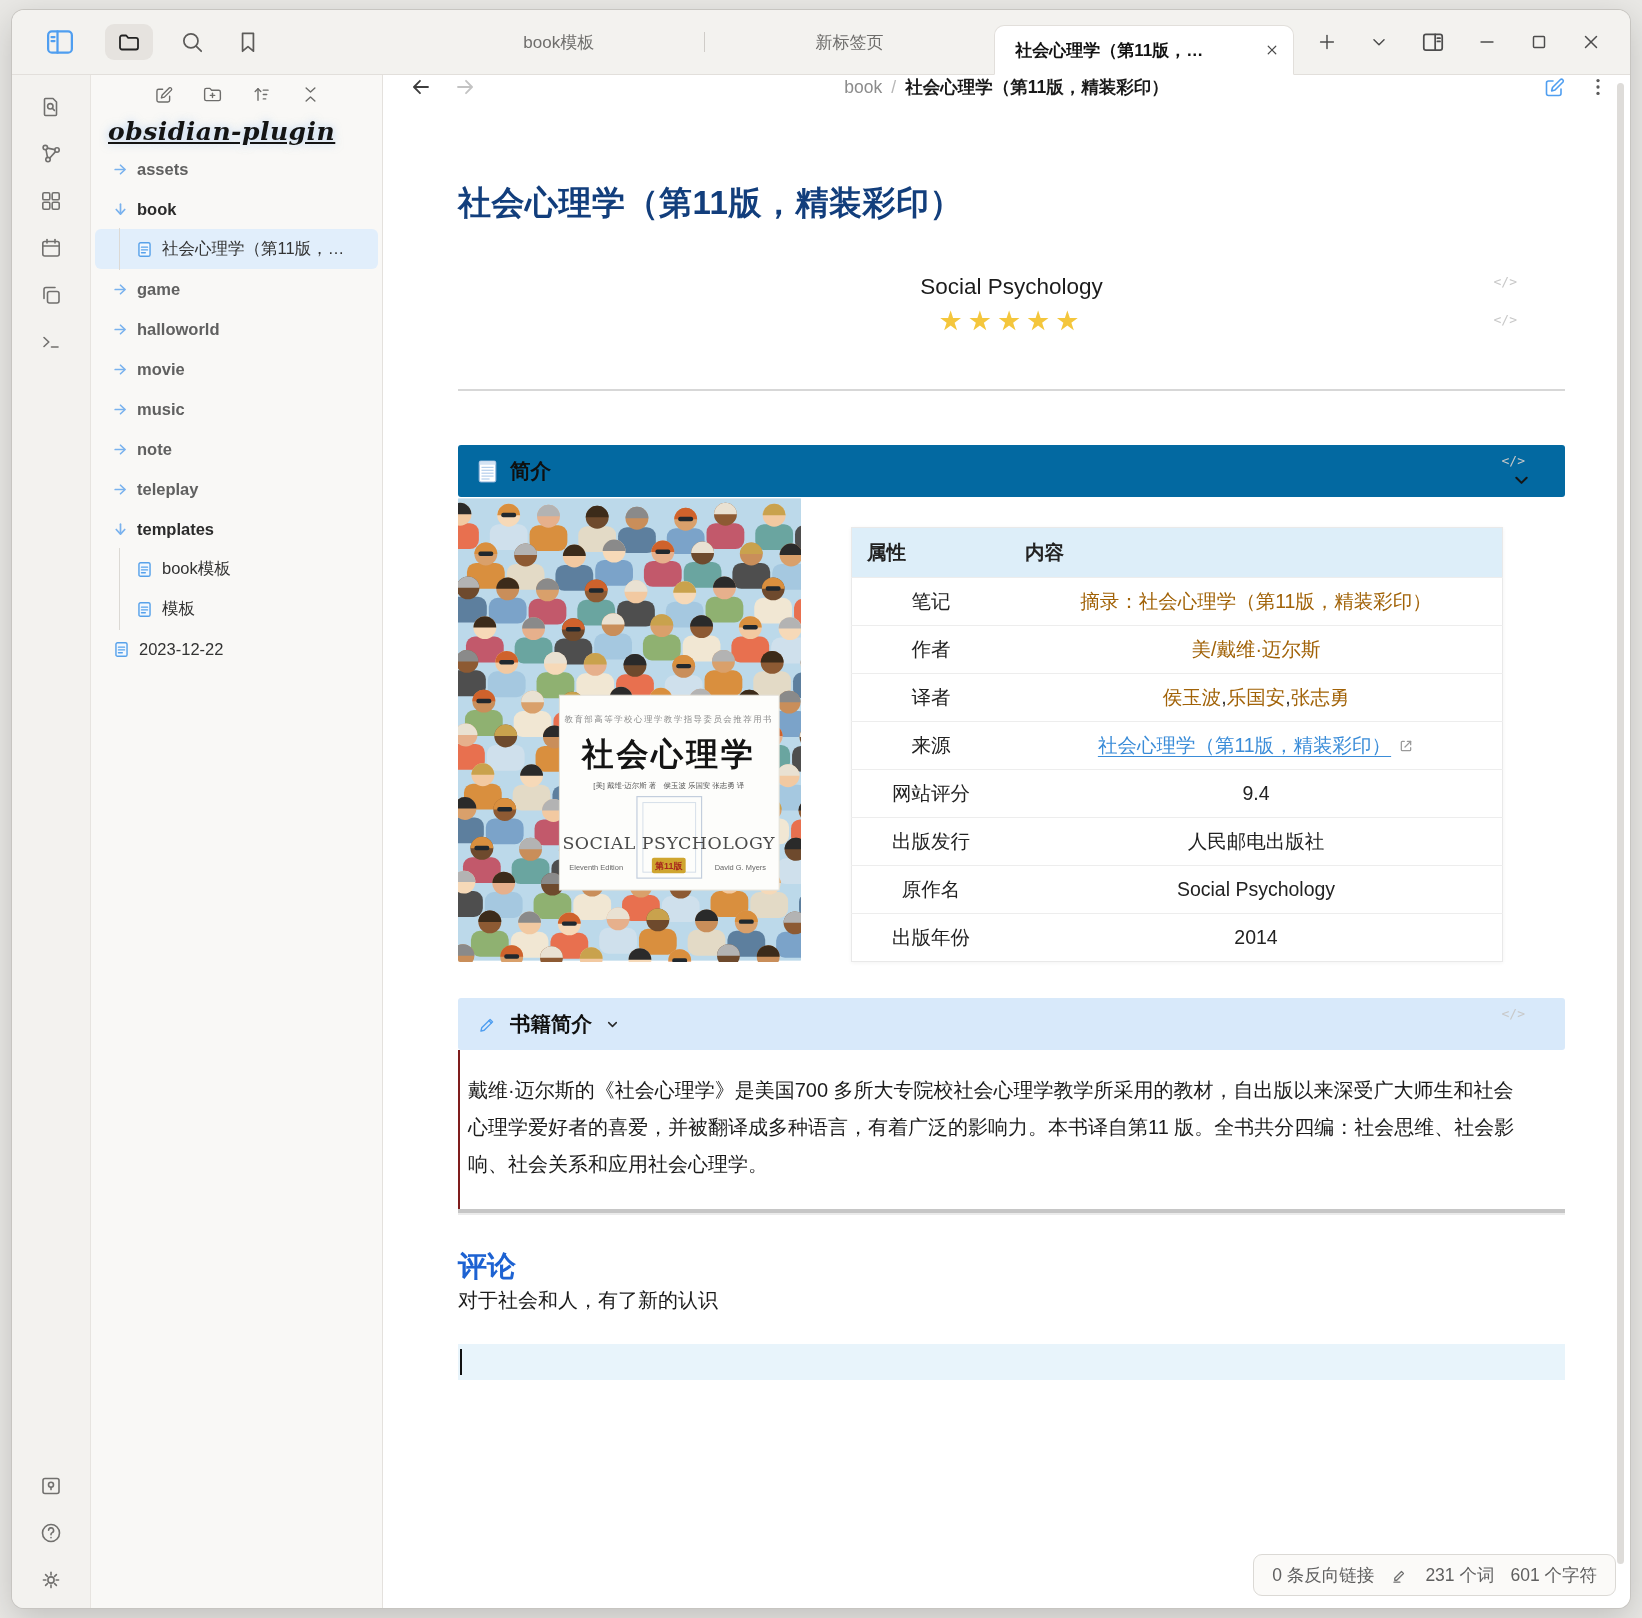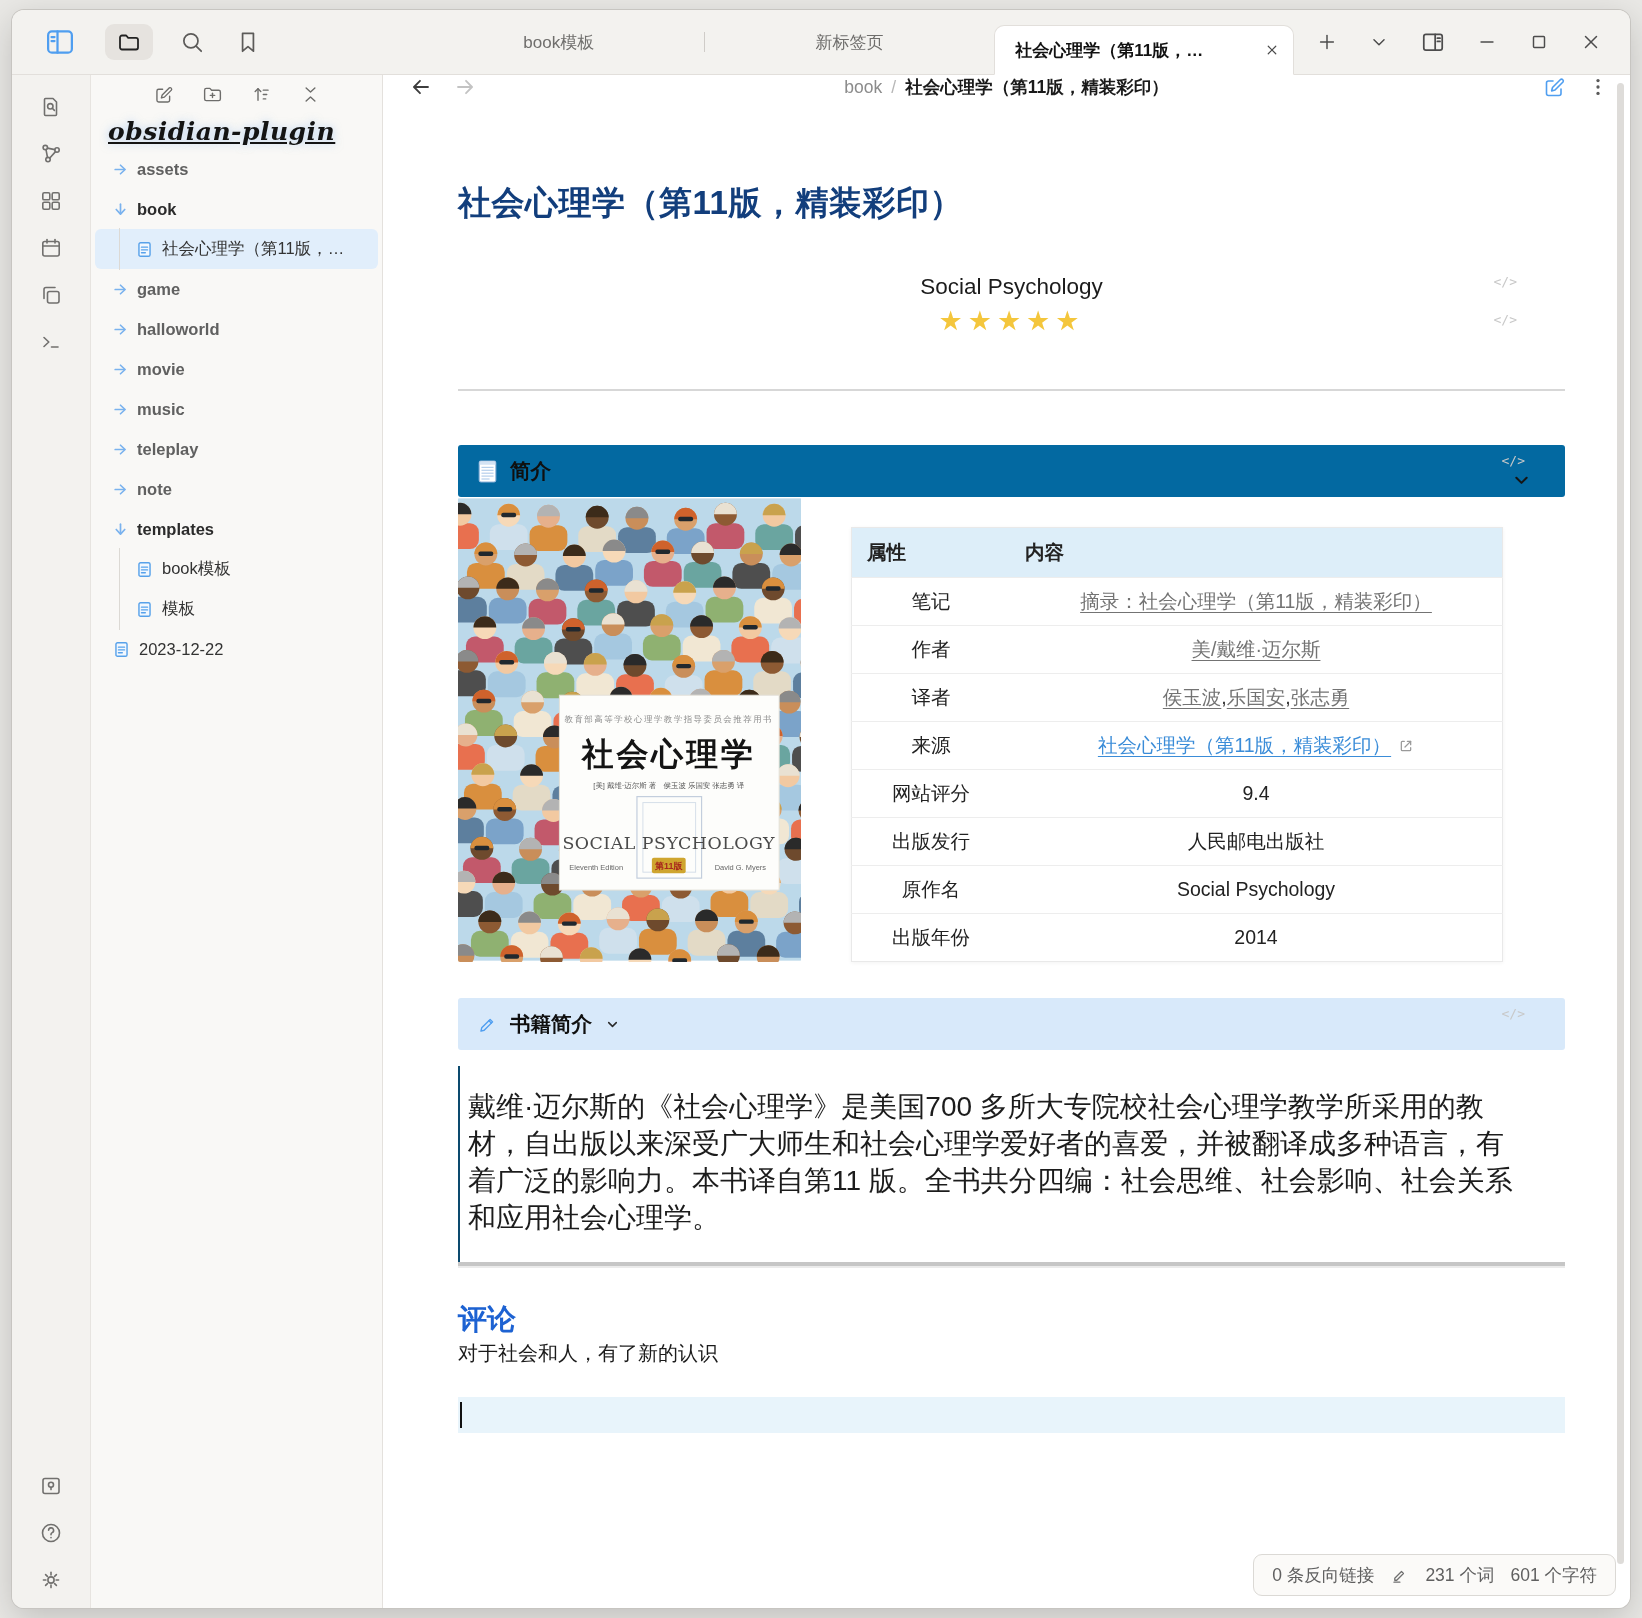--- a/index.html
+++ b/index.html
@@ -85,27 +85,27 @@
   .hd-pencil{width:21px;height:21px;color:#4f9ef0;}
 
   .intro-body{display:flex;align-items:flex-start;}
   .cover{width:343px;height:465px;flex:0 0 auto;border-radius:2px;}
   .tablewrap{margin:30px 16px 0 50px;}
   table.props{border-collapse:collapse;font-size:19.5px;color:#222;border:1px solid #e9e9e9;box-shadow:0 1px 4px rgba(0,0,0,.05);}
   table.props th{background:#ddeef9;font-weight:700;text-align:left;padding:11px 15px;}
   table.props td{padding:10px 15px;border-top:1px solid #ededed;text-align:center;}
   td.k{width:128px;}
   td.v{width:462px;}
-  .plink{color:#737373;text-decoration:underline;text-underline-offset:4px;cursor:pointer;}
+  .plink{color:#a16207;text-underline-offset:4px;cursor:pointer;}
   .blink{color:#3a8cd8;text-decoration:underline;text-underline-offset:4px;cursor:pointer;}
   .ext{width:16px;height:16px;color:#9a9a9a;display:inline-block;vertical-align:-2px;margin-left:7px;cursor:pointer;}
   .comma{color:#333;}
 
   .bi-hd{margin-top:36px;}
-  .bi-body{border-left:2px solid #0c4a6e;padding:22px 40px 26px 8px;font-size:28px;line-height:37px;color:#1c1c1c;margin-top:16px;}
+  .bi-body{border-left:2px solid #7f1d1d;padding:22px 40px 26px 8px;font-size:20px;line-height:37px;color:#1c1c1c;}
   .hr-thick{height:4px;background:#c6c6c6;box-shadow:0 2px 0 #ebebeb;}
   .comments-h2{margin:34px 0 0;font-size:29px;font-weight:700;color:#1d62d2;}
   .comment-text{margin-top:0;font-size:20px;color:#1b1b1b;}
   .empty-block{margin-top:30px;height:36px;background:#e8f4fb;position:relative;cursor:text;}
   .caret{position:absolute;left:2px;top:5px;width:2px;height:26px;background:#111;}
 
   .status-pill{position:absolute;right:14px;bottom:12px;height:40px;display:flex;align-items:center;gap:16px;
     padding:0 18px;background:#fbfaf8;border:1px solid #dbd9d5;border-radius:9px;color:#606060;font-size:17.5px;white-space:nowrap;}
   .sp-pencil{width:19px;height:19px;color:#6f6f6f;}
   .scroll-thumb{position:absolute;right:6px;top:8px;bottom:44px;width:7px;background:#dedcd9;border-radius:4px;cursor:grab;}
@@ -315,28 +315,28 @@
               <line x1="4.5" y1="12" x2="17.5" y2="12"></line>
               <polyline points="12,6 18.5,12 12,18"></polyline>
             </svg>
           <span>music</span>
         </div>
         <div class="trow folder">
           <svg class="ic arr" viewBox="0 0 24 24" style="stroke-width:2.4">
               <line x1="4.5" y1="12" x2="17.5" y2="12"></line>
               <polyline points="12,6 18.5,12 12,18"></polyline>
             </svg>
-          <span>teleplay</span>
+          <span>note</span>
         </div>
         <div class="trow folder">
           <svg class="ic arr" viewBox="0 0 24 24" style="stroke-width:2.4">
               <line x1="4.5" y1="12" x2="17.5" y2="12"></line>
               <polyline points="12,6 18.5,12 12,18"></polyline>
             </svg>
-          <span>note</span>
+          <span>teleplay</span>
         </div>
         <div class="trow folder open">
           <svg class="ic arr" viewBox="0 0 24 24" style="stroke-width:2.4">
               <line x1="12" y1="4.5" x2="12" y2="17.5"></line>
               <polyline points="6,12 12,18.5 18,12"></polyline>
             </svg>
           <span>templates</span>
         </div>
         <div class="trow file">
           <i class="guide"></i>

